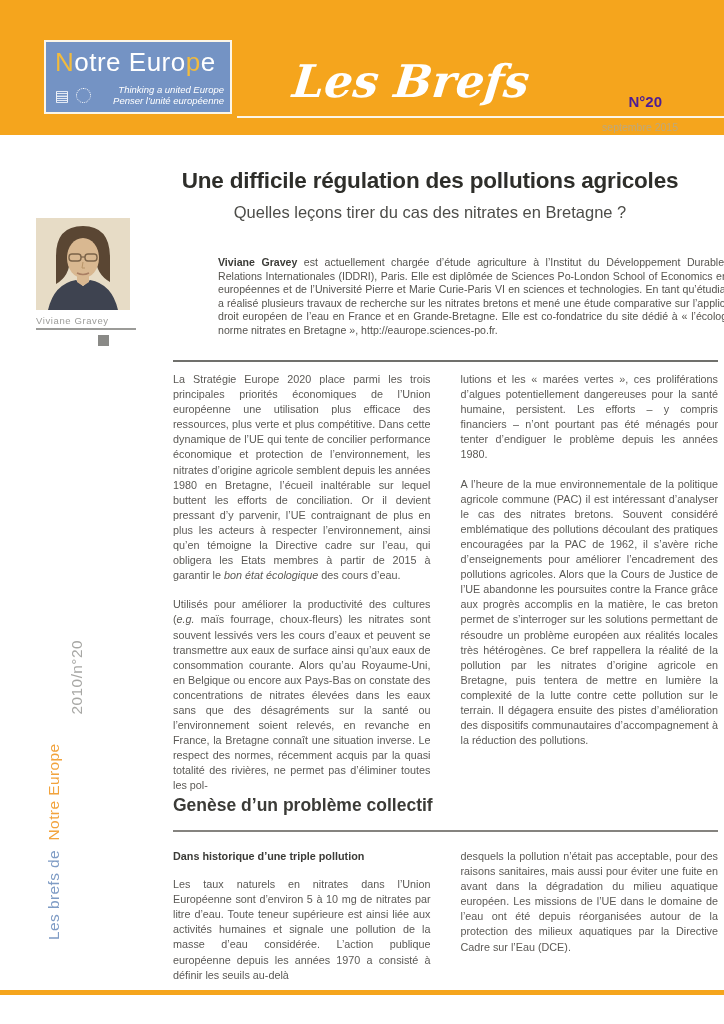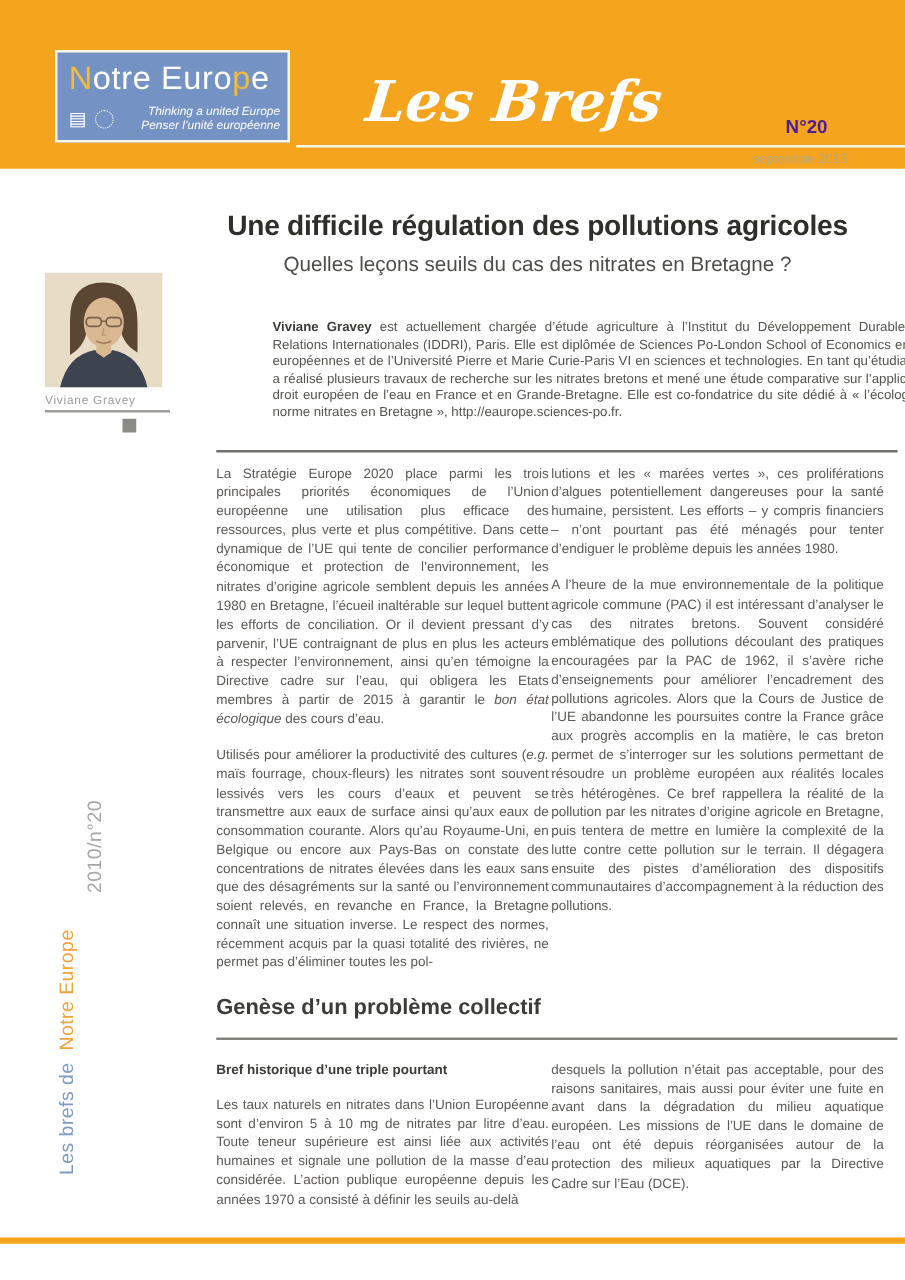--- a/index.html
+++ b/index.html
@@ -46,21 +46,21 @@
   .caption-square{position:absolute;left:98px;top:335px;width:11px;height:11px;background:#8A8A87;}
   .bio{
     position:absolute;left:173px;top:256px;width:545px;
     font-size:10.6px;line-height:13.6px;text-align:justify;color:#55534E;margin-left:45px;
   }
   .bio b{color:#3B3B37;}
   .bio-rule{position:absolute;left:173px;top:360px;width:545px;height:2px;background:#70706C;}
   
   .bodytext{font-size:10.8px;line-height:15.1px;text-align:justify;color:#5B5955;}
   .bodytext p{margin:0 0 14px 0;}
-  .cols{position:absolute;left:173px;width:545px;display:flex;gap:2px;}
+  .cols{position:absolute;left:173px;width:545px;display:flex;gap:30px;}
   .col{width:266px;}
   .intro-cols{top:372px;}
   .em{font-style:italic;}
   
   .section-heading{
     position:absolute;left:173px;top:795px;font-size:17.5px;font-weight:bold;color:#3B3B37;
   }
   .section-rule{position:absolute;left:173px;top:830px;width:545px;height:2px;background:#85837F;}
   .section-cols{top:849px;}
   .subheading{font-size:10.8px;font-weight:bold;color:#3B3B37;margin:0 0 13px 0;}
@@ -88,21 +88,21 @@
       <div>Penser l’unité européenne</div>
     </div>
   </div>
   <div class="series-title">Les Brefs</div>
   <div class="masthead-rule"></div>
   <div class="issue-number">N°20</div>
   <div class="issue-date">septembre 2015</div>
 </div>
 
 <h1 class="page-title" style="margin:0;">Une difficile régulation des pollutions agricoles</h1>
-<div class="page-subtitle">Quelles leçons seuils du cas des nitrates en Bretagne ?</div>
+<div class="page-subtitle">Quelles leçons tirer du cas des nitrates en Bretagne ?</div>
 
 <div class="portrait">
   <svg width="94" height="92" viewBox="0 0 94 92" xmlns="http://www.w3.org/2000/svg">
     <rect width="94" height="92" fill="#E7DCC6"></rect>
     <path d="M20 38 Q20 8 47 8 Q74 8 74 40 L74 64 Q60 56 60 40 L34 40 Q34 58 20 66 Z" fill="#5A4633"></path>
     <ellipse cx="47" cy="40" rx="16" ry="20" fill="#D9B891"></ellipse>
     <rect x="33" y="36" width="12" height="7" rx="3" fill="none" stroke="#7A6248" stroke-width="1.4"></rect>
     <rect x="49" y="36" width="12" height="7" rx="3" fill="none" stroke="#7A6248" stroke-width="1.4"></rect>
     <line x1="45" y1="39" x2="49" y2="39" stroke="#7A6248" stroke-width="1.2"></line>
     <path d="M47 44 L46 50 L49 50" fill="none" stroke="#B89468" stroke-width="1"></path>
@@ -127,21 +127,21 @@
     <p>lutions et les « marées vertes », ces proliférations d’algues potentiellement dangereuses pour la santé humaine, persistent. Les efforts – y compris financiers – n’ont pourtant pas été ménagés pour tenter d’endiguer le problème depuis les années 1980.</p>
     <p>A l’heure de la mue environnementale de la politique agricole commune (PAC) il est intéressant d’analyser le cas des nitrates bretons. Souvent considéré emblématique des pollutions découlant des pratiques encouragées par la PAC de 1962, il s’avère riche d’enseignements pour améliorer l’encadrement des pollutions agricoles. Alors que la Cours de Justice de l’UE abandonne les poursuites contre la France grâce aux progrès accomplis en la matière, le cas breton permet de s’interroger sur les solutions permettant de résoudre un problème européen aux réalités locales très hétérogènes. Ce bref rappellera la réalité de la pollution par les nitrates d’origine agricole en Bretagne, puis tentera de mettre en lumière la complexité de la lutte contre cette pollution sur le terrain. Il dégagera ensuite des pistes d’amélioration des dispositifs communautaires d’accompagnement à la réduction des pollutions.</p>
   </div>
 </div>
 
 <h2 class="section-heading" style="margin:0;">Genèse d’un problème collectif</h2>
 <div class="section-rule"></div>
 
 <div class="cols section-cols bodytext">
   <div class="col">
-    <h3 class="subheading">Bref historique d’une triple pourtant</h3>
+    <h3 class="subheading">Dans historique d’une triple pollution</h3>
     <p>Les taux naturels en nitrates dans l’Union Européenne sont d’environ 5 à 10 mg de nitrates par litre d’eau. Toute teneur supérieure est ainsi liée aux activités humaines et signale une pollution de la masse d’eau considérée. L’action publique européenne depuis les années 1970 a consisté à définir les seuils au-delà</p>
   </div>
   <div class="col">
     <p>desquels la pollution n’était pas acceptable, pour des raisons sanitaires, mais aussi pour éviter une fuite en avant dans la dégradation du milieu aquatique européen. Les missions de l’UE dans le domaine de l’eau ont été depuis réorganisées autour de la protection des milieux aquatiques par la Directive Cadre sur l’Eau (DCE).</p>
   </div>
 </div>
 
 <div class="vertical-strip">
   <div><span class="vs-blue">Les brefs de</span>&nbsp;&nbsp;<span class="vs-orange">Notre Europe</span></div>
   <div class="vs-line2">2010/n°20</div>

